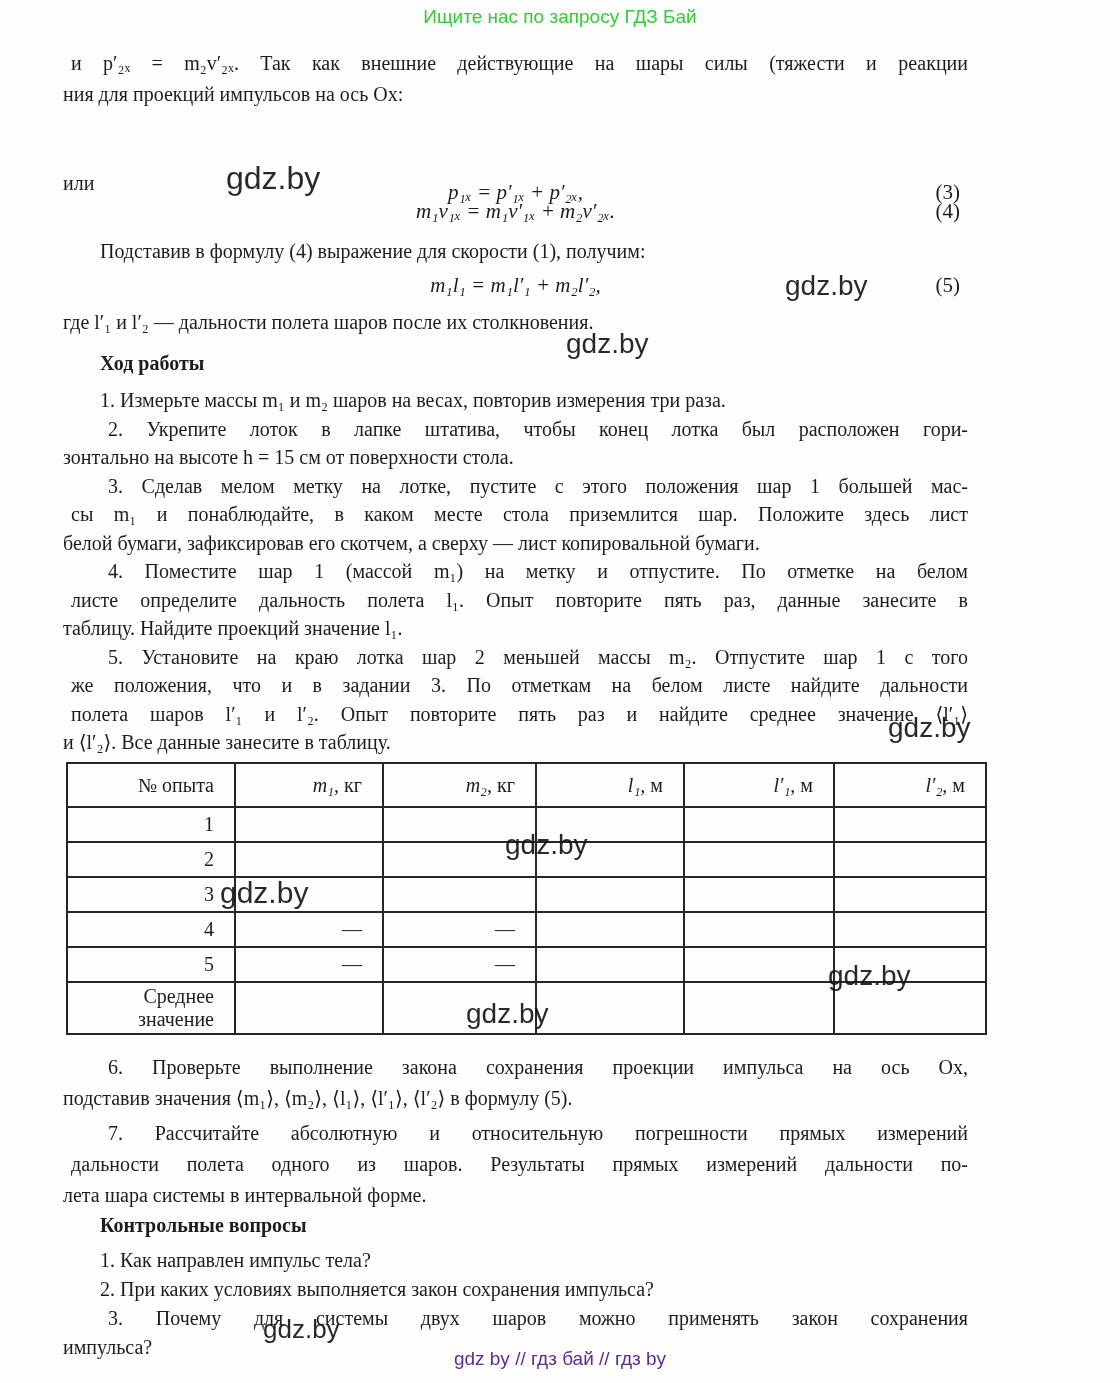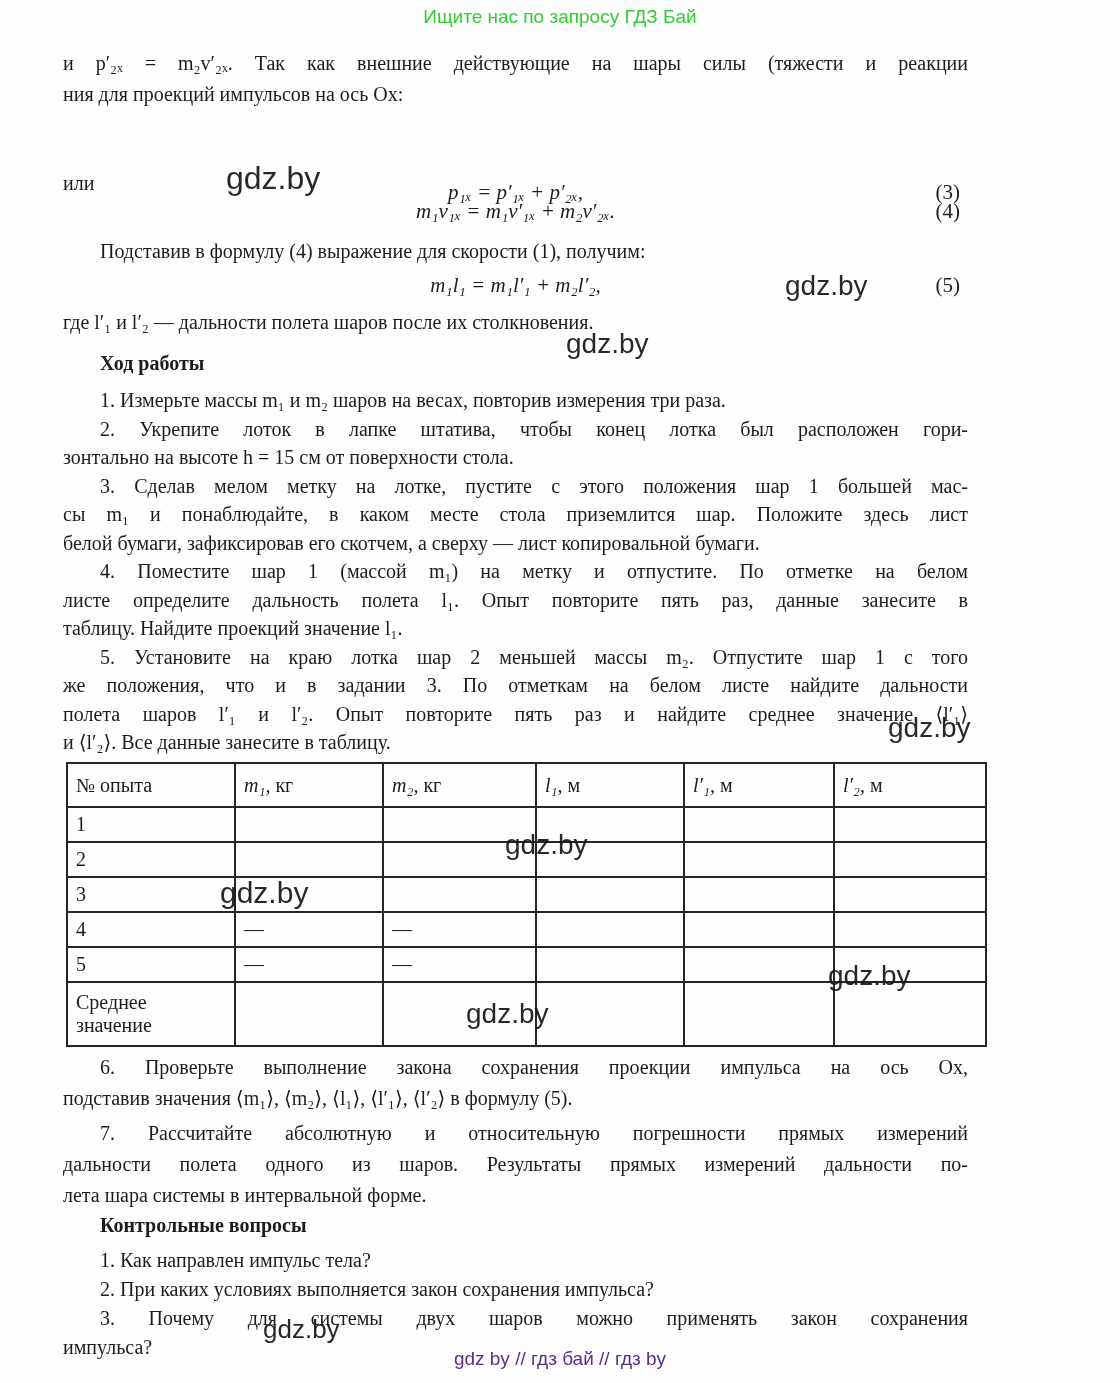--- a/index.html
+++ b/index.html
@@ -8,21 +8,21 @@
     width:1120px;height:1383px;
     margin:0 auto;
     background:#fefefe;
     overflow:hidden;
     font-family:"Liberation Serif","DejaVu Serif",serif;
     color:#1c1c1c;
   }
   
   .blk{position:absolute;left:63px;width:905px;font-size:20px;}
   .ln{line-height:31px;white-space:normal;}
-  .just{text-align:justify;text-align-last:justify;}
+  .just{text-align:justify;text-align-last:justify;margin-left:8px;}
   .ind{text-indent:37px;}
   .steps .ln{line-height:28.5px;}
   .qs .ln{line-height:29px;}
   .bold{font-weight:bold;}
   
   .banner{
     position:absolute;top:5px;left:0;width:100%;
     text-align:center;
     font-family:"Liberation Sans","DejaVu Sans",sans-serif;
     font-size:19px;line-height:24px;
@@ -33,26 +33,26 @@
   .eq .eqnum{position:absolute;right:8px;top:0;font-style:normal;}
   .orword{position:absolute;left:63px;font-size:20px;line-height:30px;}
   
   table.dtable{
     position:absolute;left:66px;top:762px;
     border-collapse:collapse;table-layout:fixed;
     font-size:20px;color:#1c1c1c;
   }
   table.dtable th,table.dtable td{
     border:2px solid #262626;
-    text-align:left;vertical-align:middle;
-    padding:0 8px;font-weight:normal;
+    text-align:right;vertical-align:middle;
+    padding:0 20px;font-weight:normal;
   }
   tr.hrow{height:44px;}
   tr.drow{height:35px;}
-  tr.arow{height:64px;}
+  tr.arow{height:52px;}
   .it{font-style:italic;}
   
   .wm{
     position:absolute;
     font-family:"Liberation Sans","DejaVu Sans",sans-serif;
     font-weight:500;color:#161616;opacity:.92;
     white-space:nowrap;line-height:1;
   }
   .wm1{left:226px;top:162px;font-size:32px;}
   .wm2{left:785px;top:272px;font-size:28px;}

